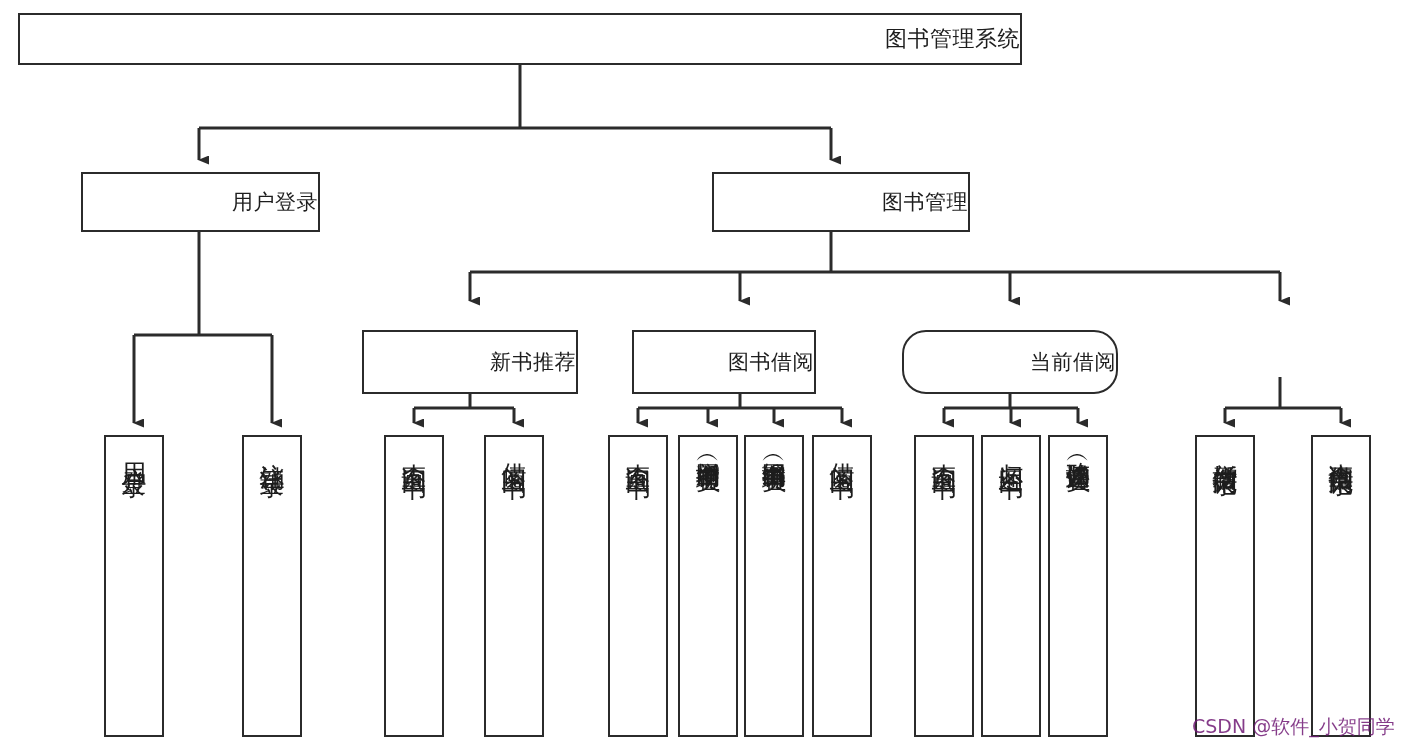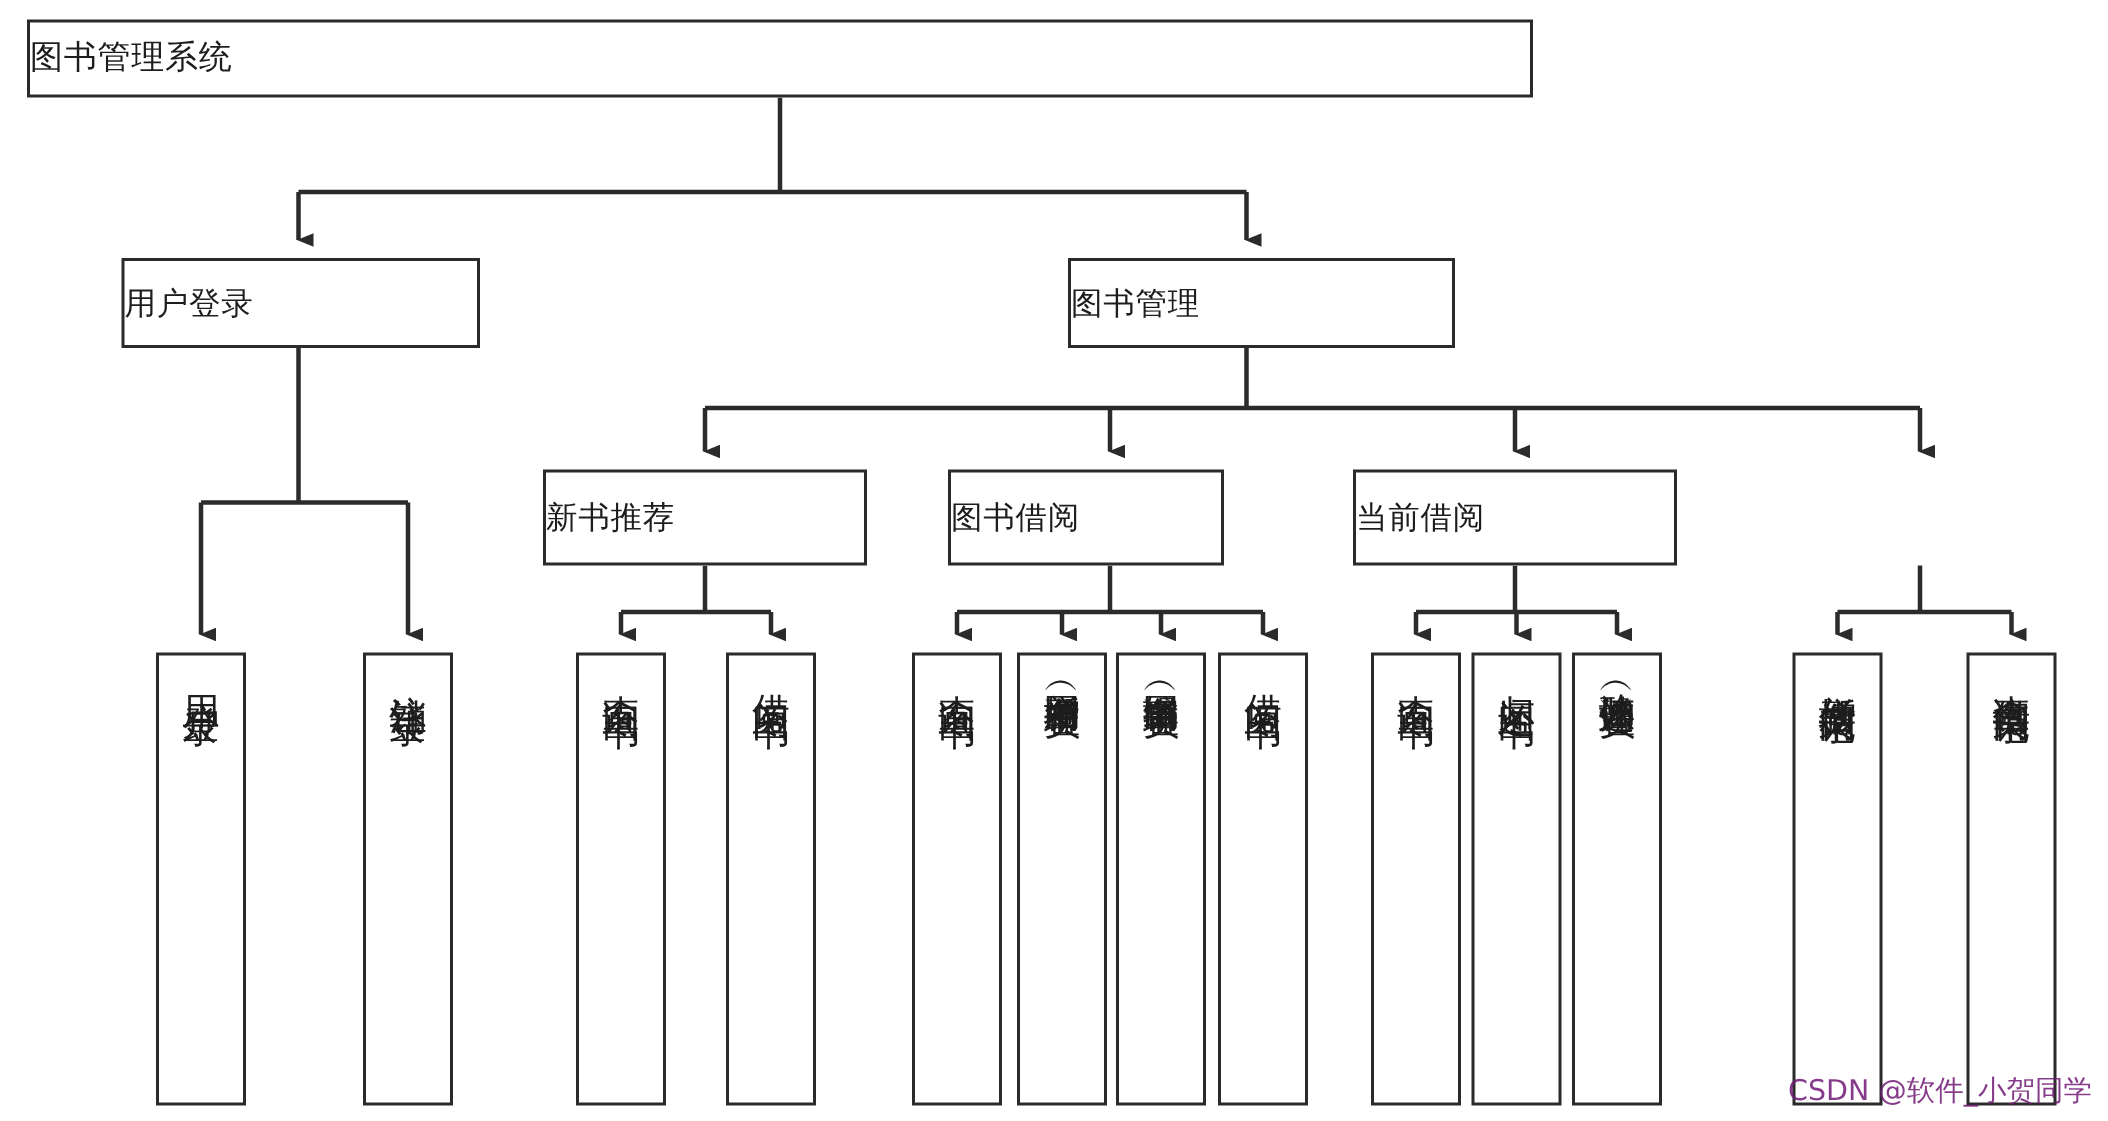--- a/index.html
+++ b/index.html
@@ -22,44 +22,44 @@
     width:1405px; height:747px;
     pointer-events:none;
   }
   .node{
     position:absolute;
     box-sizing:border-box;
     background:#ffffff;
     border:2px solid #2b2b2b;
     display:flex;
     align-items:center;
-    justify-content:flex-start;
+    justify-content:flex-end;
     text-align:center;
     color:#1d1d1d;
     z-index:2;
   }
   .node .lbl{
     display:block;
     line-height:1.18;
     letter-spacing:0.5px;
   }
   
   .node.root{ left:18px; top:13px; width:1004px; height:52px; }
   .node.root .lbl{ font-size:22px; }
   
   .node.lvl1{ top:172px; height:60px; }
   .node.lvl1 .lbl{ font-size:21px; }
   .node.n-user-login{ left:81px; width:239px; }
   .node.n-book-manage{ left:712px; width:258px; }
   
-  .node.lvl2{ top:313px; height:64px; }
+  .node.lvl2{ top:330px; height:64px; }
   .node.lvl2 .lbl{ font-size:21px; }
   .node.n-new-rec{ left:362px; width:216px; }
   .node.n-book-borrow{ left:632px; width:184px; }
-  .node.n-cur-borrow{ left:902px; width:216px; }
+  .node.n-cur-borrow{ left:902px; width:216px;border-radius:24px; }
   .node.n-borrow-log{ left:1173px; width:214px; }
   
   .node.leaf{
     top:435px;
     height:302px;
     width:60px;
     align-items:flex-start;
     justify-content:center;
     padding-top:6px;
   }

